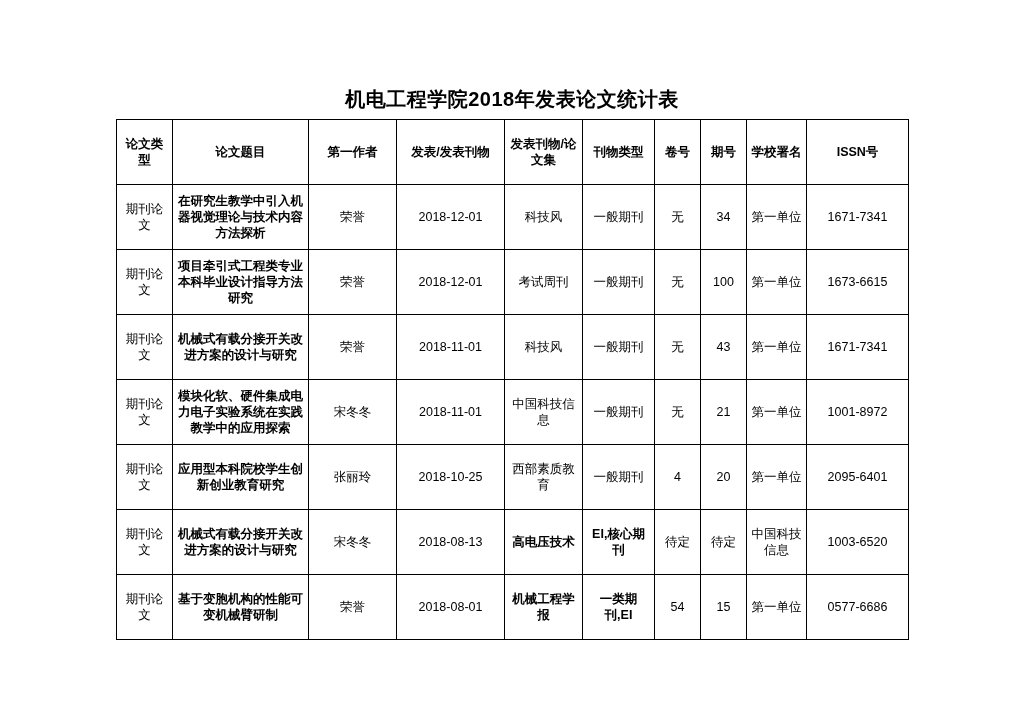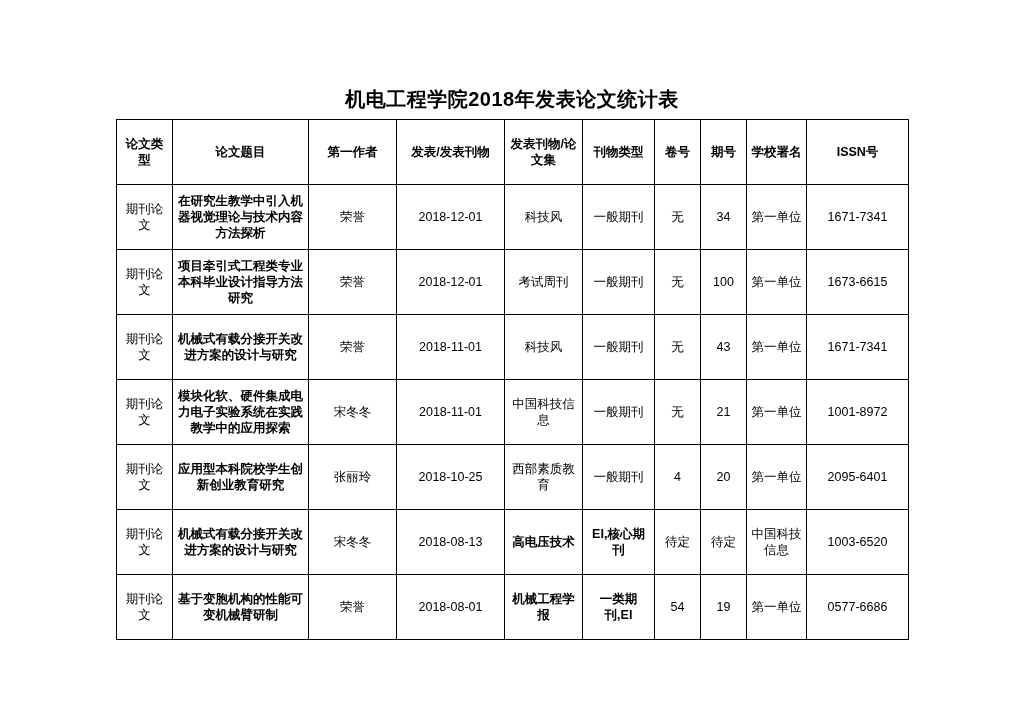--- a/index.html
+++ b/index.html
@@ -194,21 +194,21 @@
           <td>1003-6520</td>
         </tr>
         <tr>
           <td class="type-cell">期刊论文</td>
           <td class="title-cell">基于变胞机构的性能可变机械臂研制</td>
           <td>荣誉</td>
           <td>2018-08-01</td>
           <td class="bold-cell">机械工程学报</td>
           <td class="bold-cell">一类期刊,EI</td>
           <td>54</td>
-          <td>19</td>
+          <td>15</td>
           <td>第一单位</td>
           <td>0577-6686</td>
         </tr>
       </tbody>
     </table>
   </div>
 
 </div>
 
 </body></html>

